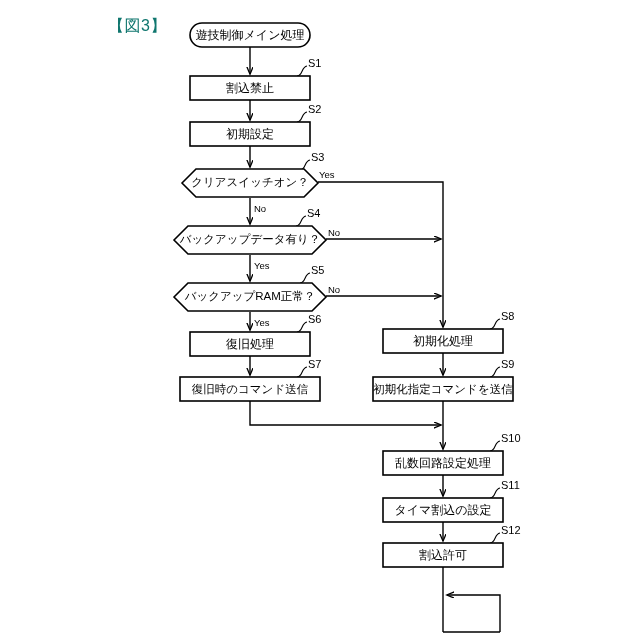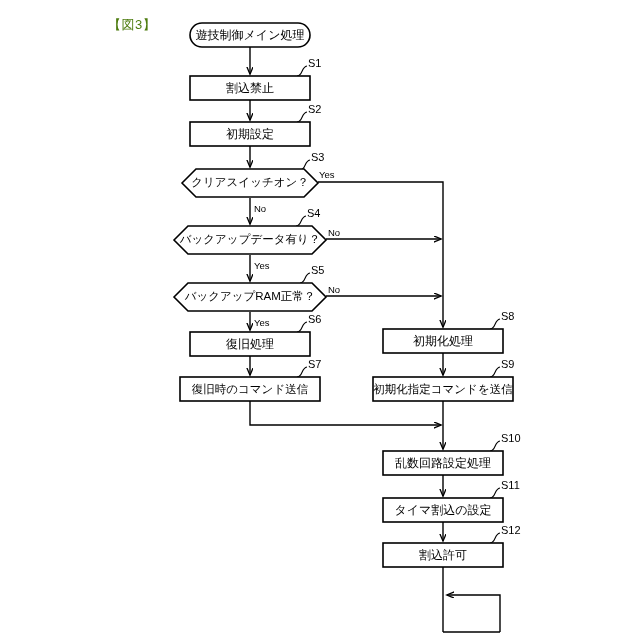--- a/index.html
+++ b/index.html
@@ -14,22 +14,22 @@
     position: relative;
     width: 640px;
     height: 640px;
     background: #ffffff;
     overflow: hidden;
   }
   #fig-label {
     position: absolute;
     left: 108px;
     top: 16px;
-    font-size: 13px;
-    color: #4d7c0f;
+    font-size: 16px;
+    color: #0f766e;
     letter-spacing: 0.5px;
     white-space: nowrap;
   }
   svg#flow {
     position: absolute;
     left: 0;
     top: 0;
     width: 640px;
     height: 640px;
   }

